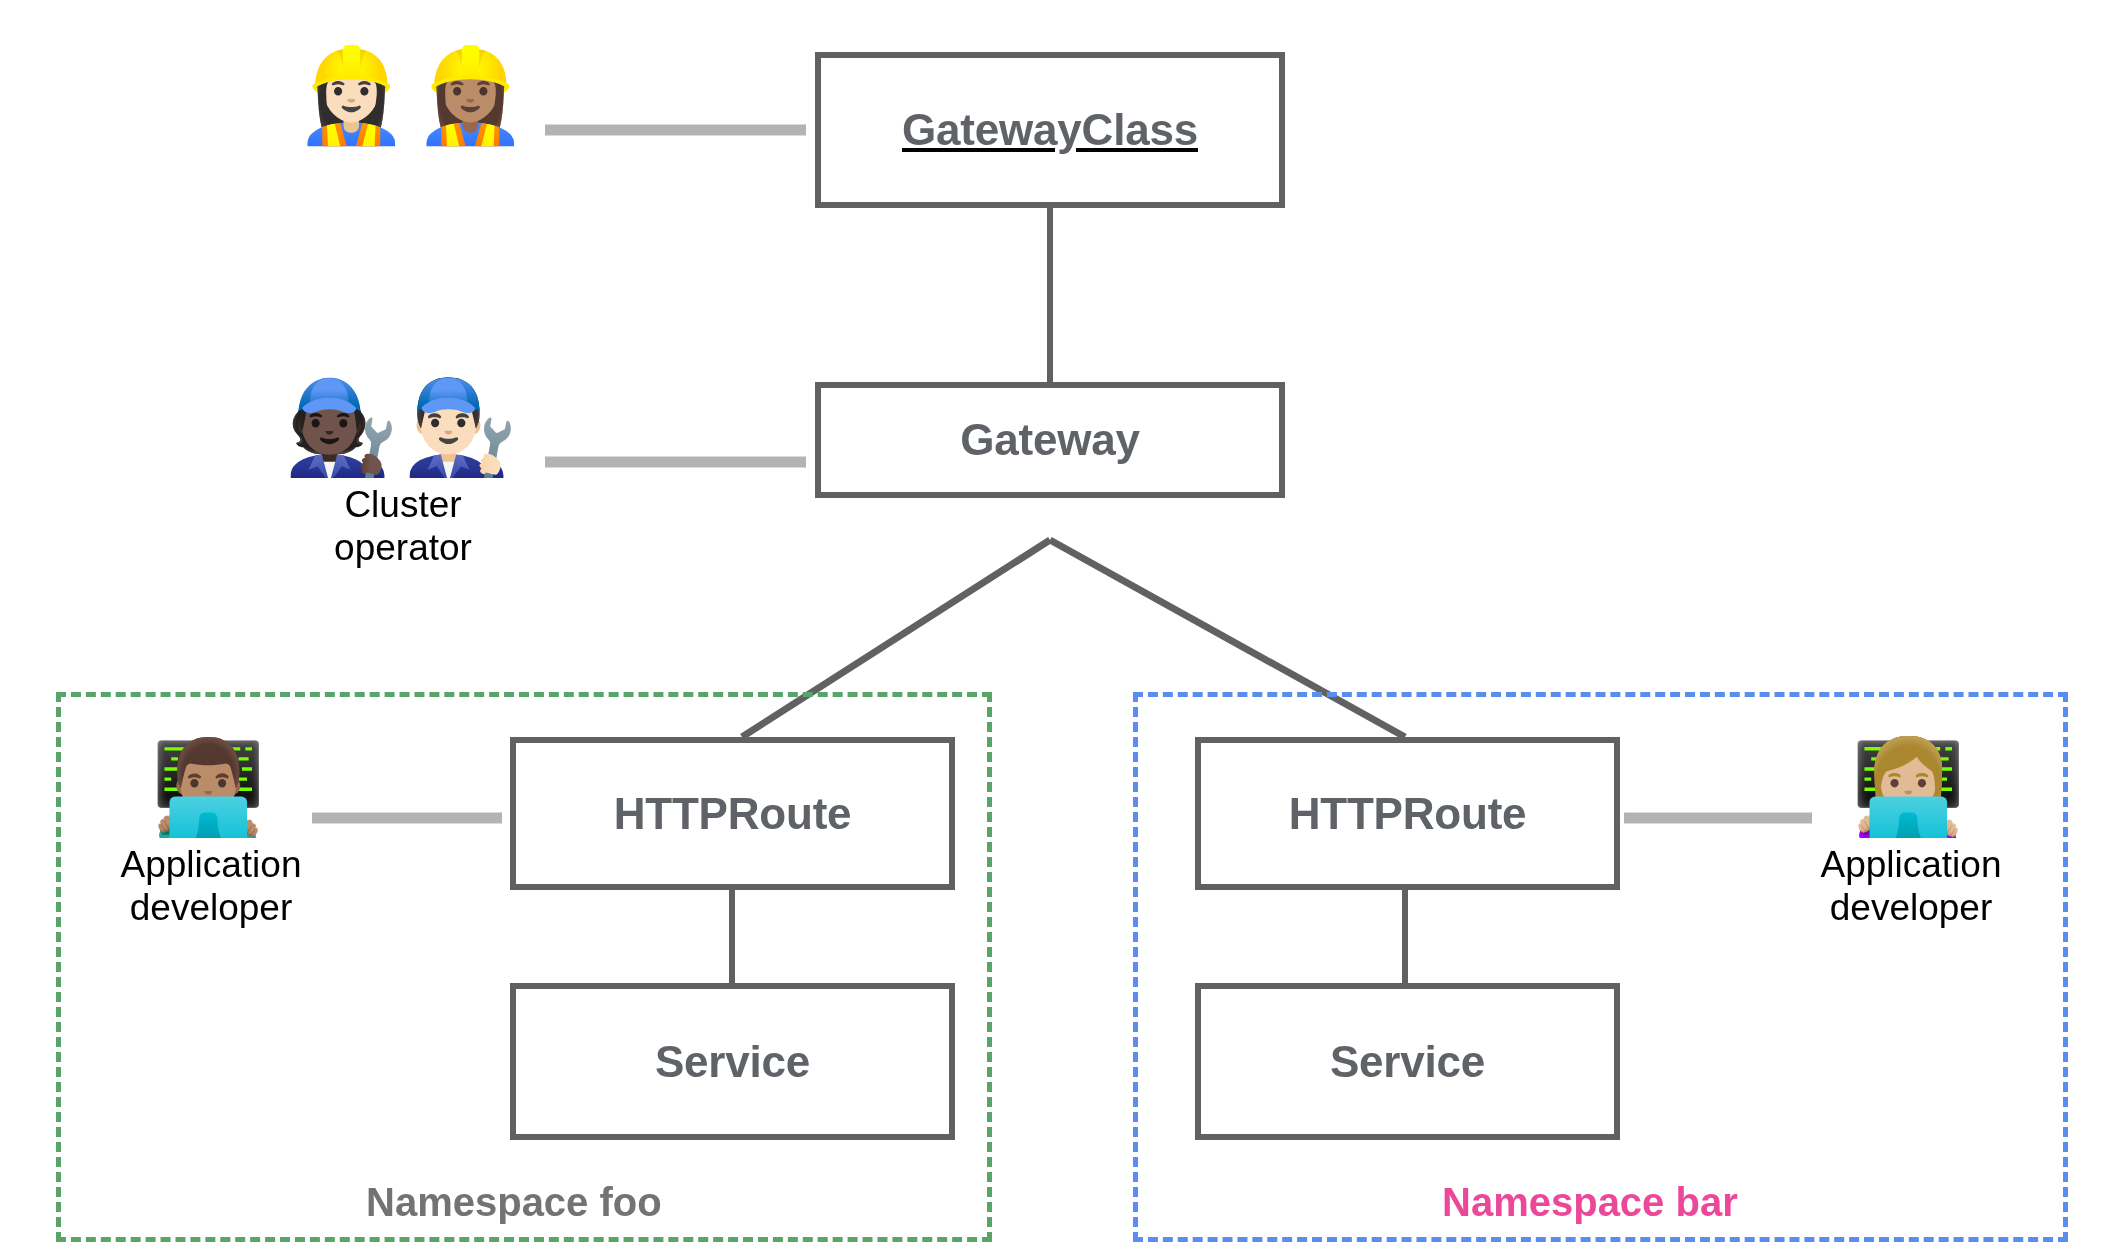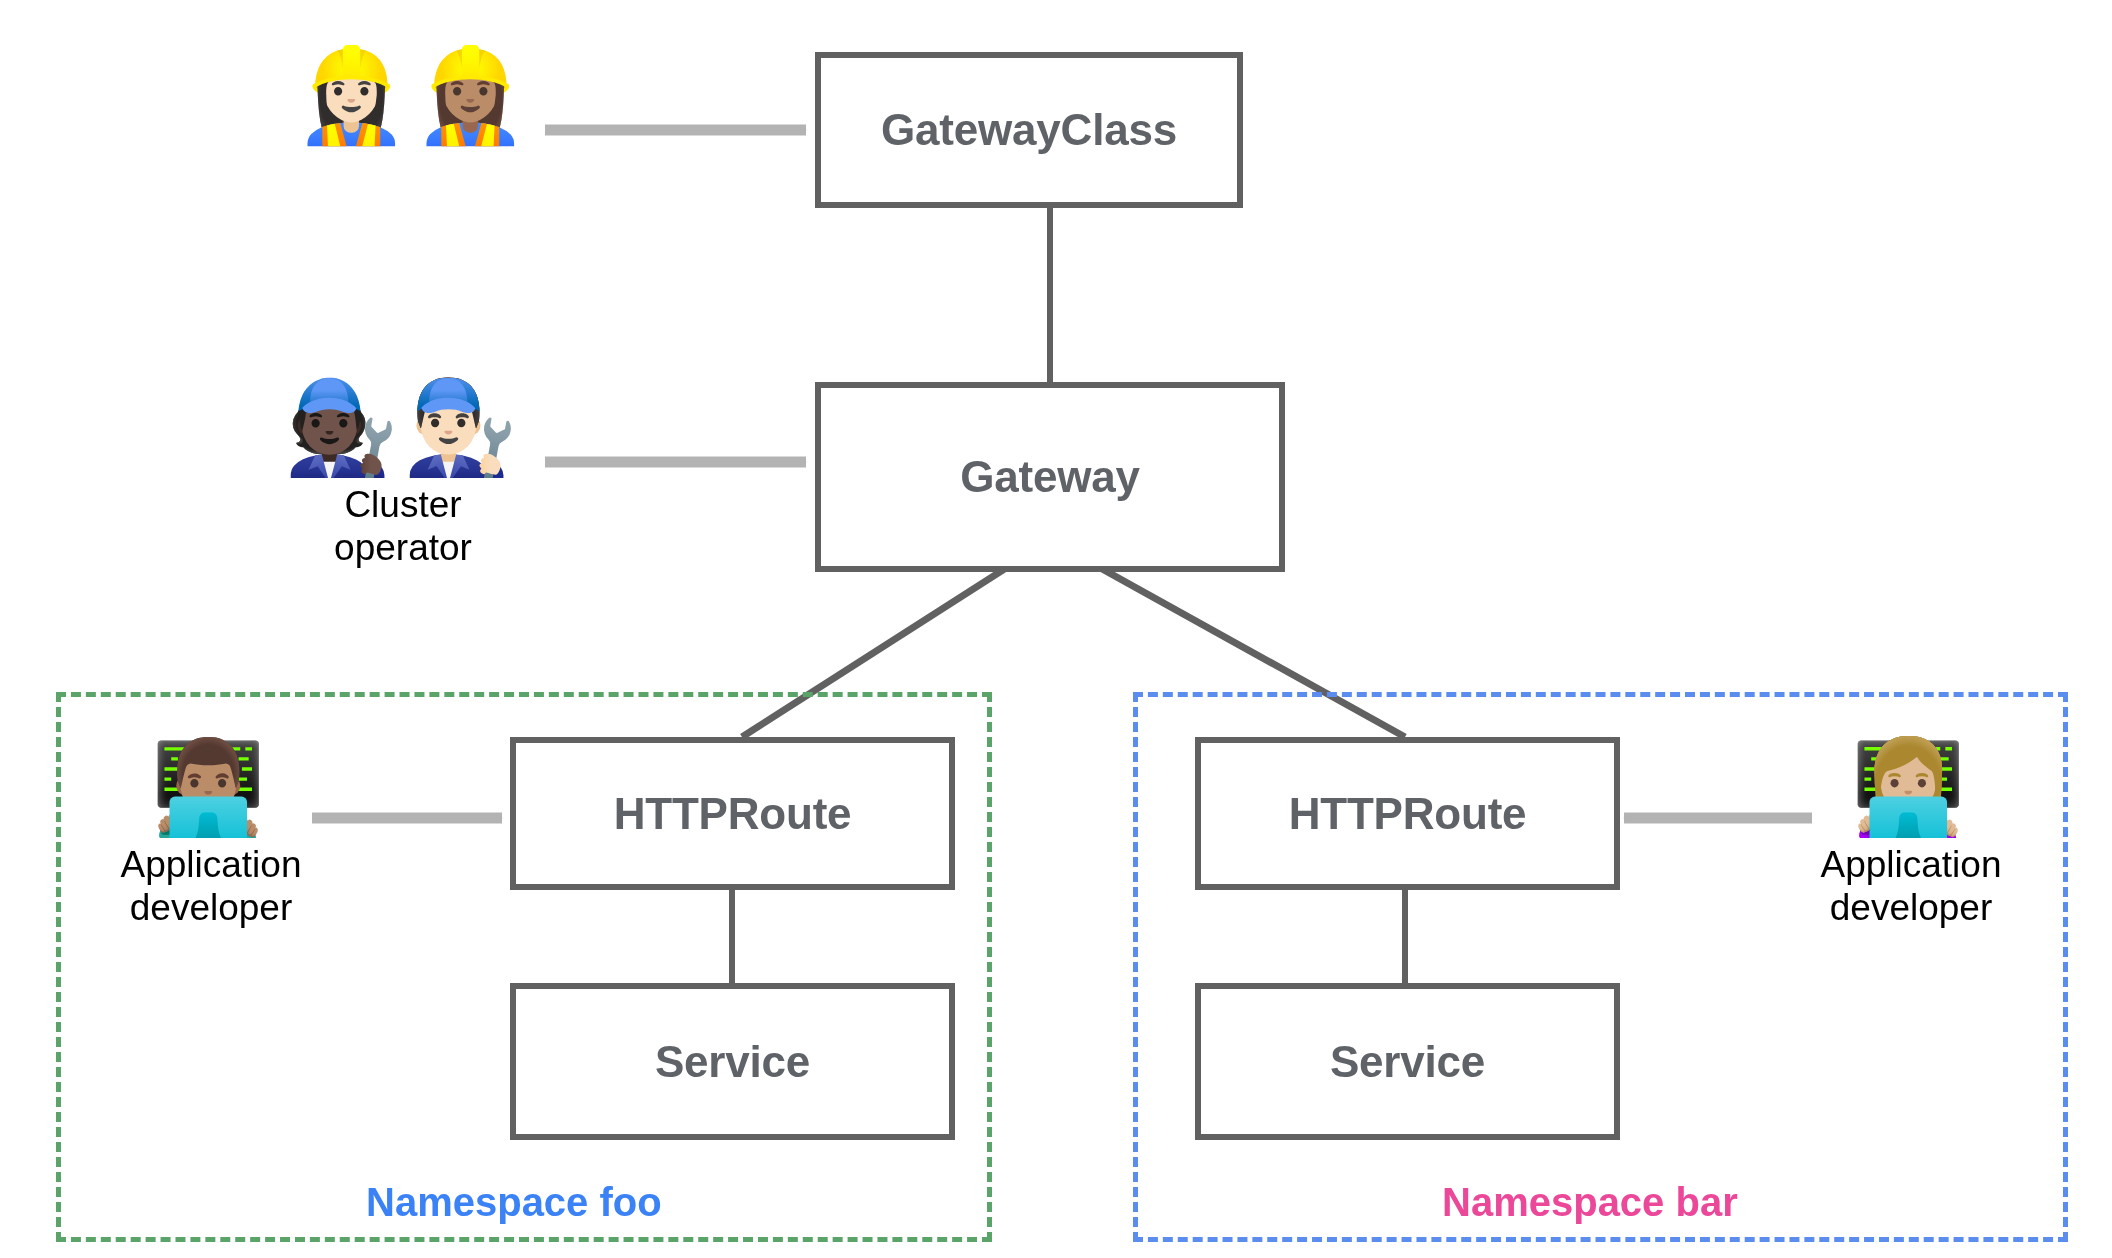--- a/index.html
+++ b/index.html
@@ -50,21 +50,21 @@
   .ns-bar {
     border: 5px dashed #5b8def;
   }
   .ns-label {
     position: absolute;
     font-family: "Liberation Sans", sans-serif;
     font-weight: bold;
     font-size: 40px;
     white-space: nowrap;
   }
-  .ns-label-foo { color: #3b82f6; }
+  .ns-label-foo { color: #737373; }
   .ns-label-bar { color: #ec4899; }
   .persona {
     position: absolute;
     display: flex;
     flex-direction: column;
     align-items: center;
   }
   .persona-emojis {
     font-family: "DejaVu Sans", sans-serif;
     font-size: 92px;
@@ -113,25 +113,25 @@
 
     <line x1="1812" y1="818" x2="1624" y2="818" stroke="#b3b3b3" stroke-width="11" marker-end="url(#arrowhead-right)"></line>
   </svg>
 
   <div class="ns-box ns-foo" style="left:56px; top:692px; width:936px; height:550px;"></div>
   <div class="ns-label ns-label-foo" style="left:366px; top:1180px;">Namespace foo</div>
 
   <div class="ns-box ns-bar" style="left:1133px; top:692px; width:935px; height:550px;"></div>
   <div class="ns-label ns-label-bar" style="left:1442px; top:1180px;">Namespace bar</div>
 
-  <div class="node-box" style="left:815px; top:52px; width:428px; height:156px;">
+  <div class="node-box" style="left:815px; top:52px; width:470px; height:156px;text-decoration:underline;">
     <span class="node-label">GatewayClass</span>
   </div>
 
-  <div class="node-box" style="left:815px; top:382px; width:470px; height:190px;">
+  <div class="node-box" style="left:815px; top:382px; width:470px; height:116px;">
     <span class="node-label">Gateway</span>
   </div>
 
   <div class="node-box" style="left:510px; top:737px; width:445px; height:153px;">
     <span class="node-label">HTTPRoute</span>
   </div>
 
   <div class="node-box" style="left:510px; top:983px; width:445px; height:157px;">
     <span class="node-label">Service</span>
   </div>

